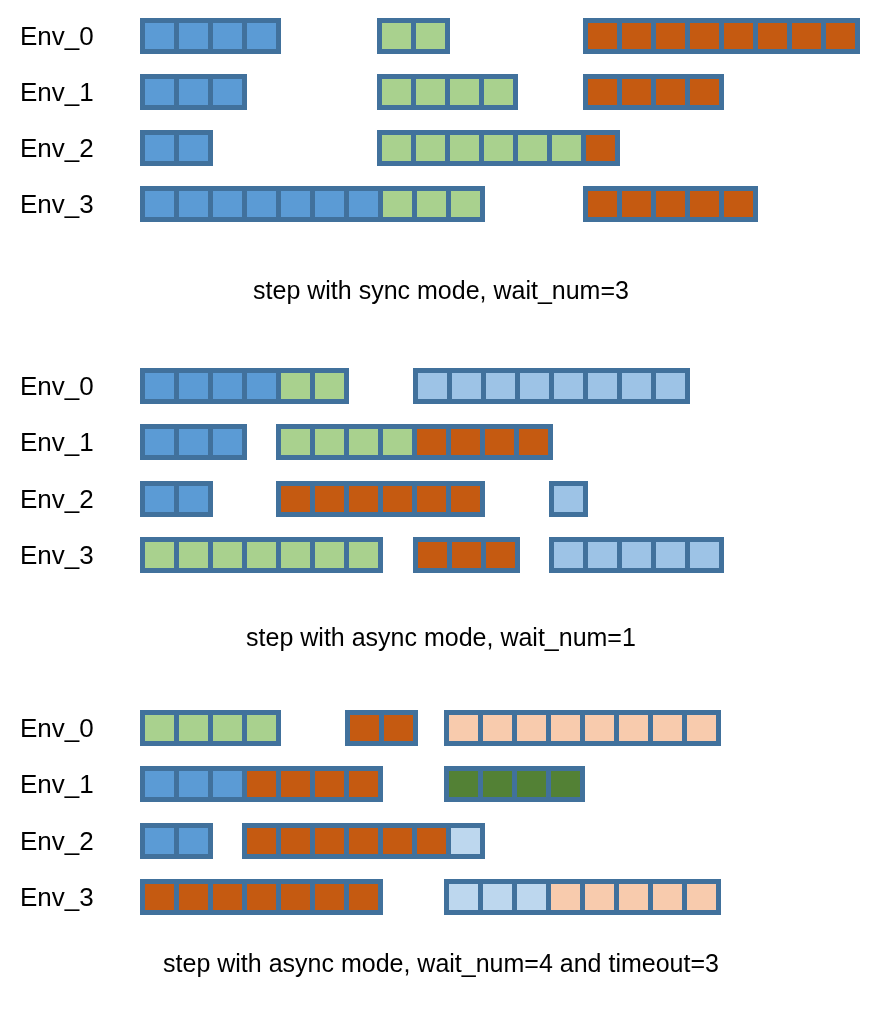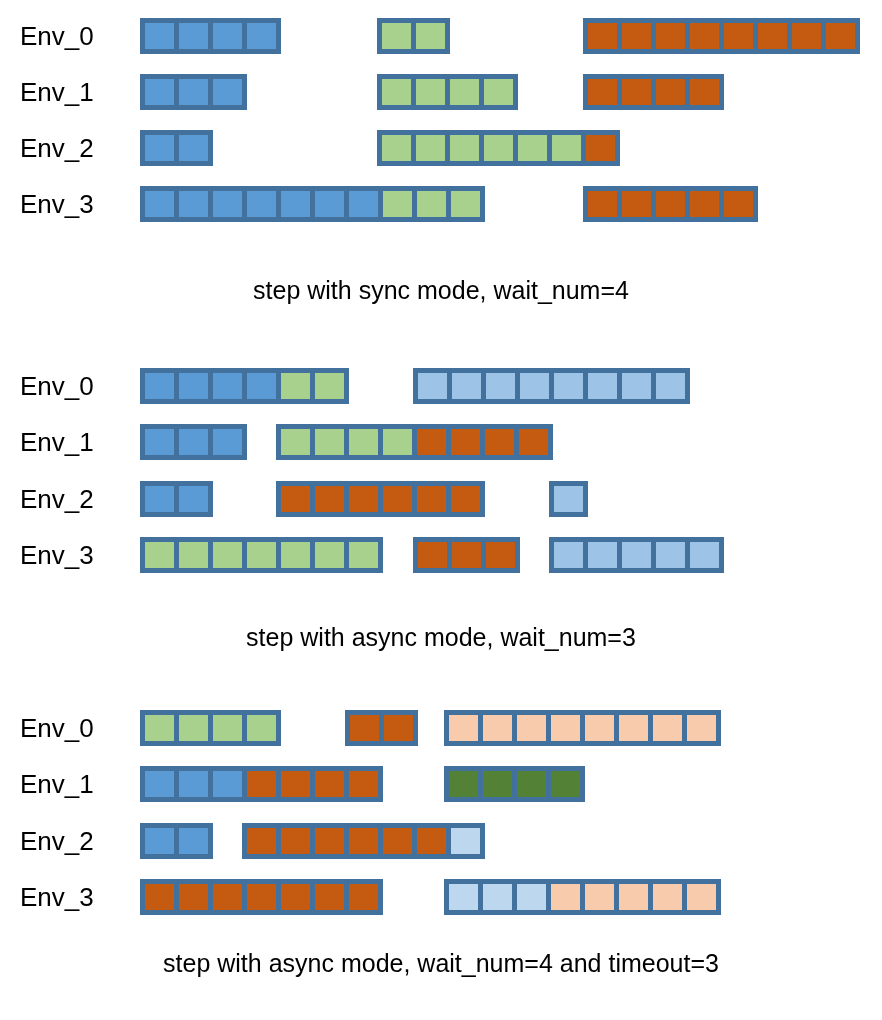--- a/index.html
+++ b/index.html
@@ -114,21 +114,21 @@
         <div class="cell" style="background: rgb(169, 209, 142);"></div>
         <div class="cell" style="background: rgb(169, 209, 142);"></div>
       </div>
       <div class="bar" style="left: 583px; top: 186px; background: rgb(65, 113, 156);">
         <div class="cell" style="background: rgb(197, 90, 17);"></div>
         <div class="cell" style="background: rgb(197, 90, 17);"></div>
         <div class="cell" style="background: rgb(197, 90, 17);"></div>
         <div class="cell" style="background: rgb(197, 90, 17);"></div>
         <div class="cell" style="background: rgb(197, 90, 17);"></div>
       </div>
-      <div class="caption" style="top: 275px;">step with sync mode, wait_num=4</div>
+      <div class="caption" style="top: 275px;">step with sync mode, wait_num=3</div>
       <div class="row-label" style="top: 386px;">Env_0</div>
       <div class="bar" style="left: 140px; top: 368px; background: rgb(65, 113, 156);">
         <div class="cell" style="background: rgb(91, 155, 213);"></div>
         <div class="cell" style="background: rgb(91, 155, 213);"></div>
         <div class="cell" style="background: rgb(91, 155, 213);"></div>
         <div class="cell" style="background: rgb(91, 155, 213);"></div>
         <div class="cell" style="background: rgb(169, 209, 142);"></div>
         <div class="cell" style="background: rgb(169, 209, 142);"></div>
       </div>
       <div class="bar" style="left: 413px; top: 368px; background: rgb(65, 113, 156);">
@@ -188,21 +188,21 @@
         <div class="cell" style="background: rgb(197, 90, 17);"></div>
         <div class="cell" style="background: rgb(197, 90, 17);"></div>
       </div>
       <div class="bar" style="left: 549px; top: 537px; background: rgb(65, 113, 156);">
         <div class="cell" style="background: rgb(157, 195, 230);"></div>
         <div class="cell" style="background: rgb(157, 195, 230);"></div>
         <div class="cell" style="background: rgb(157, 195, 230);"></div>
         <div class="cell" style="background: rgb(157, 195, 230);"></div>
         <div class="cell" style="background: rgb(157, 195, 230);"></div>
       </div>
-      <div class="caption" style="top: 622px;">step with async mode, wait_num=3</div>
+      <div class="caption" style="top: 622px;">step with async mode, wait_num=1</div>
       <div class="row-label" style="top: 728px;">Env_0</div>
       <div class="bar" style="left: 140px; top: 710px; background: rgb(65, 113, 156);">
         <div class="cell" style="background: rgb(169, 209, 142);"></div>
         <div class="cell" style="background: rgb(169, 209, 142);"></div>
         <div class="cell" style="background: rgb(169, 209, 142);"></div>
         <div class="cell" style="background: rgb(169, 209, 142);"></div>
       </div>
       <div class="bar" style="left: 345px; top: 710px; background: rgb(65, 113, 156);">
         <div class="cell" style="background: rgb(197, 90, 17);"></div>
         <div class="cell" style="background: rgb(197, 90, 17);"></div>

